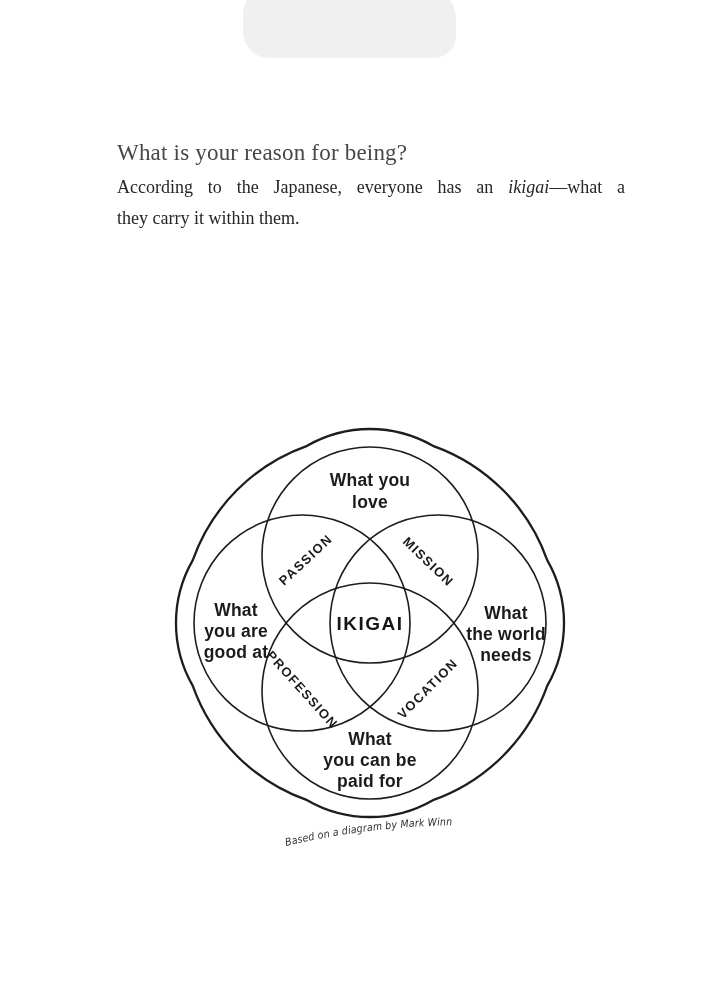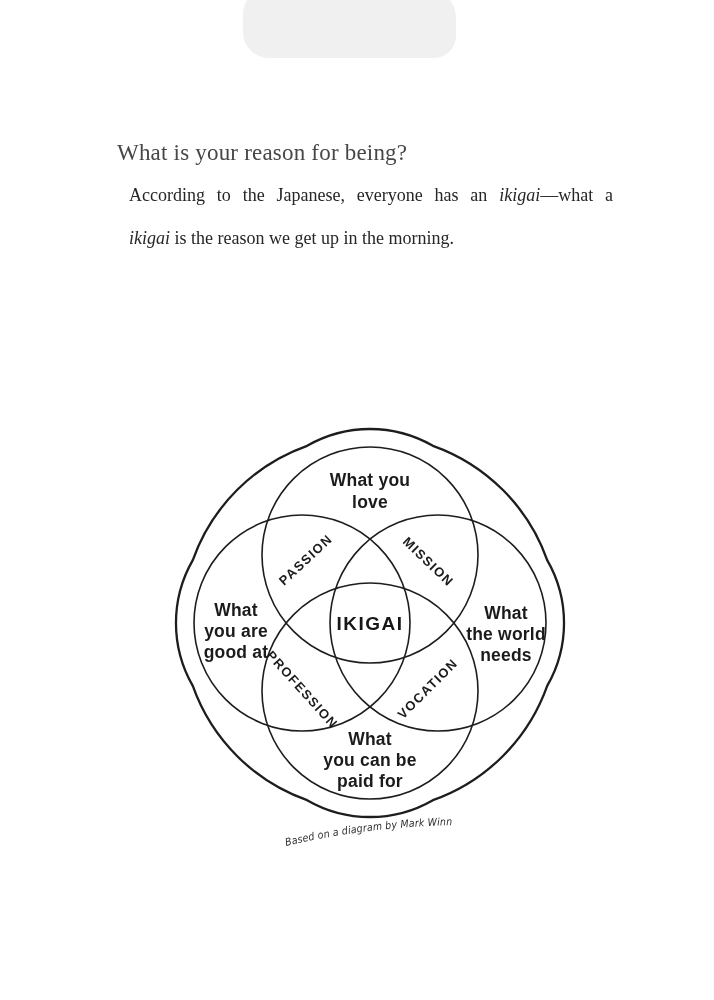--- a/index.html
+++ b/index.html
@@ -37,21 +37,21 @@
     width: 508px;
   }
   h1.page-heading {
     margin: 0 0 4px 0;
     font-size: 23px;
     line-height: 30px;
     font-weight: 400;
     letter-spacing: 0.2px;
     color: var(--heading);
   }
-  .para { margin: 12px; }
+  .para { margin: 0; }
   .line {
     font-size: 18px;
     line-height: 31px;
     color: var(--body_text);
     text-align: justify;
     text-align-last: justify;
   }
   .line.last { text-align-last: left; }
   .line.indent { text-indent: 27px; }
   .it { font-style: italic; }
@@ -113,23 +113,23 @@
 <div class="page">
 
   <div class="edge-artifact top"></div>
   <div class="edge-artifact bottom"></div>
 
   <div class="content">
     <h1 class="page-heading">What is your reason for being?</h1>
     <div>
         <div class="para">
           <div class="line"><span>According to the Japanese, everyone has an </span><span class="it">ikigai</span><span>—what a</span></div>
+          <div class="line last"><span>they carry it within them.</span></div>
         </div>
         <div class="para">
-          <div class="line last"><span class="it">ikigai</span><span> is the reason we get up in the morning.</span></div>
         </div>
       </div>
   </div>
 
   <div class="diagram">
     <svg viewBox="0 0 420 445">
 
       <path class="flower-outline" d="M147.1,33.8
            A126,126 0 0 1 272.9,33.8
            A188,188 0 0 1 387.2,148.1

